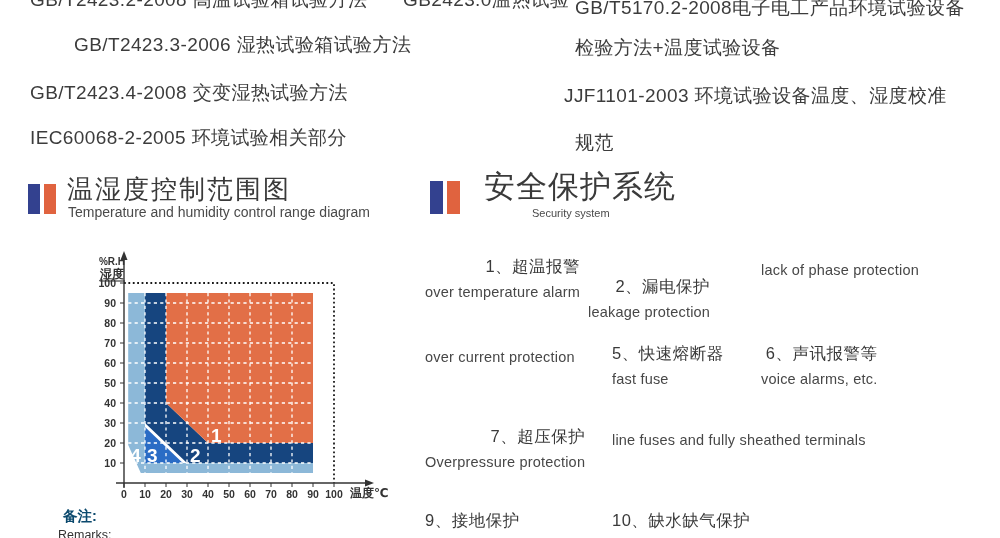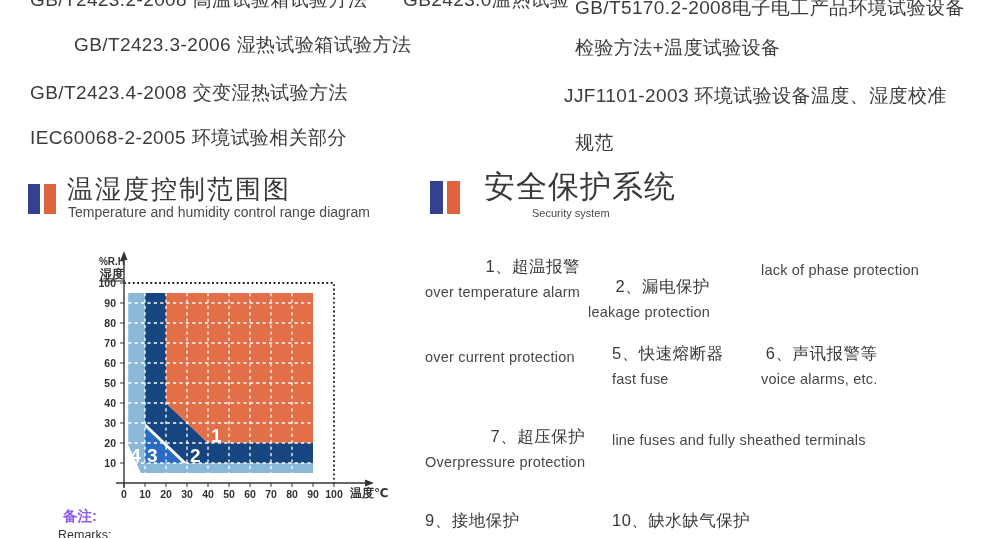--- a/index.html
+++ b/index.html
@@ -18,21 +18,21 @@
   
   .accent-bar{position:absolute;display:block;}
   .hdr-title{position:absolute;color:#3a3a3a;white-space:nowrap;}
   .hdr-sub{position:absolute;color:#4a4a4a;white-space:nowrap;}
   
   .sec-item{position:absolute;white-space:nowrap;}
   .sec-cn{font-size:16.5px;color:#3a3a3a;letter-spacing:.5px;text-align:right;}
   .sec-en{font-size:14.5px;color:#474747;margin-top:6px;letter-spacing:.2px;}
   
   #remarks{position:absolute;left:58px;top:507px;}
-  #remarks .cn{font-size:14.5px;font-weight:bold;color:#8b5cf6;margin-left:5px;}
+  #remarks .cn{font-size:14.5px;font-weight:bold;color:#0c4a6e;margin-left:5px;}
   #remarks .en{font-size:12.5px;color:#333;margin-top:2px;}
   svg text{font-family:"Liberation Sans","DejaVu Sans",sans-serif;}
 </style>
 </head>
 <body>
 
 <div>
   <div class="std-line" style="left:30px;top:-13px">GB/T2423.2-2008 高温试验箱试验方法</div>
   <div class="std-line" style="left:403px;top:-13px">GB2423.0温热试验</div>
   <div id="std-left-lines">

